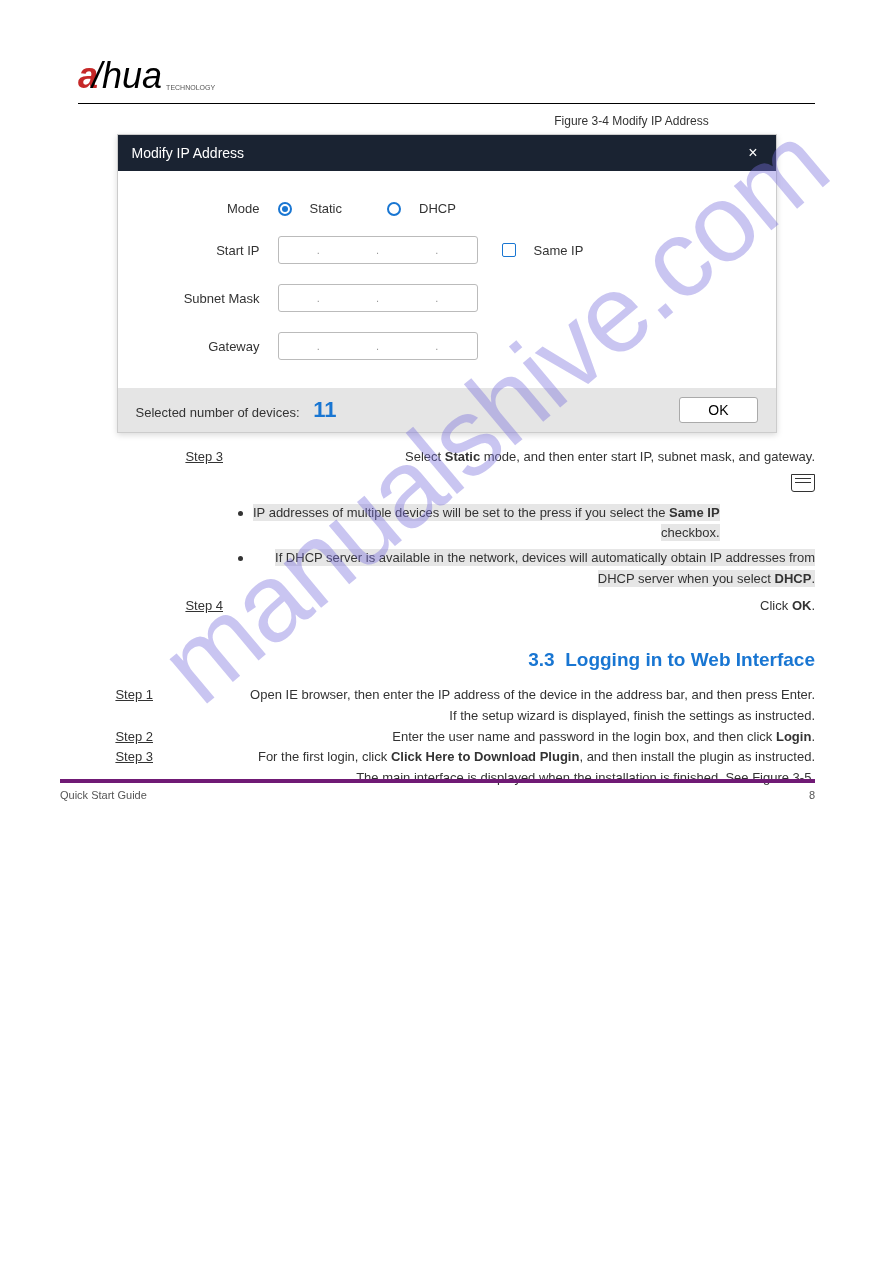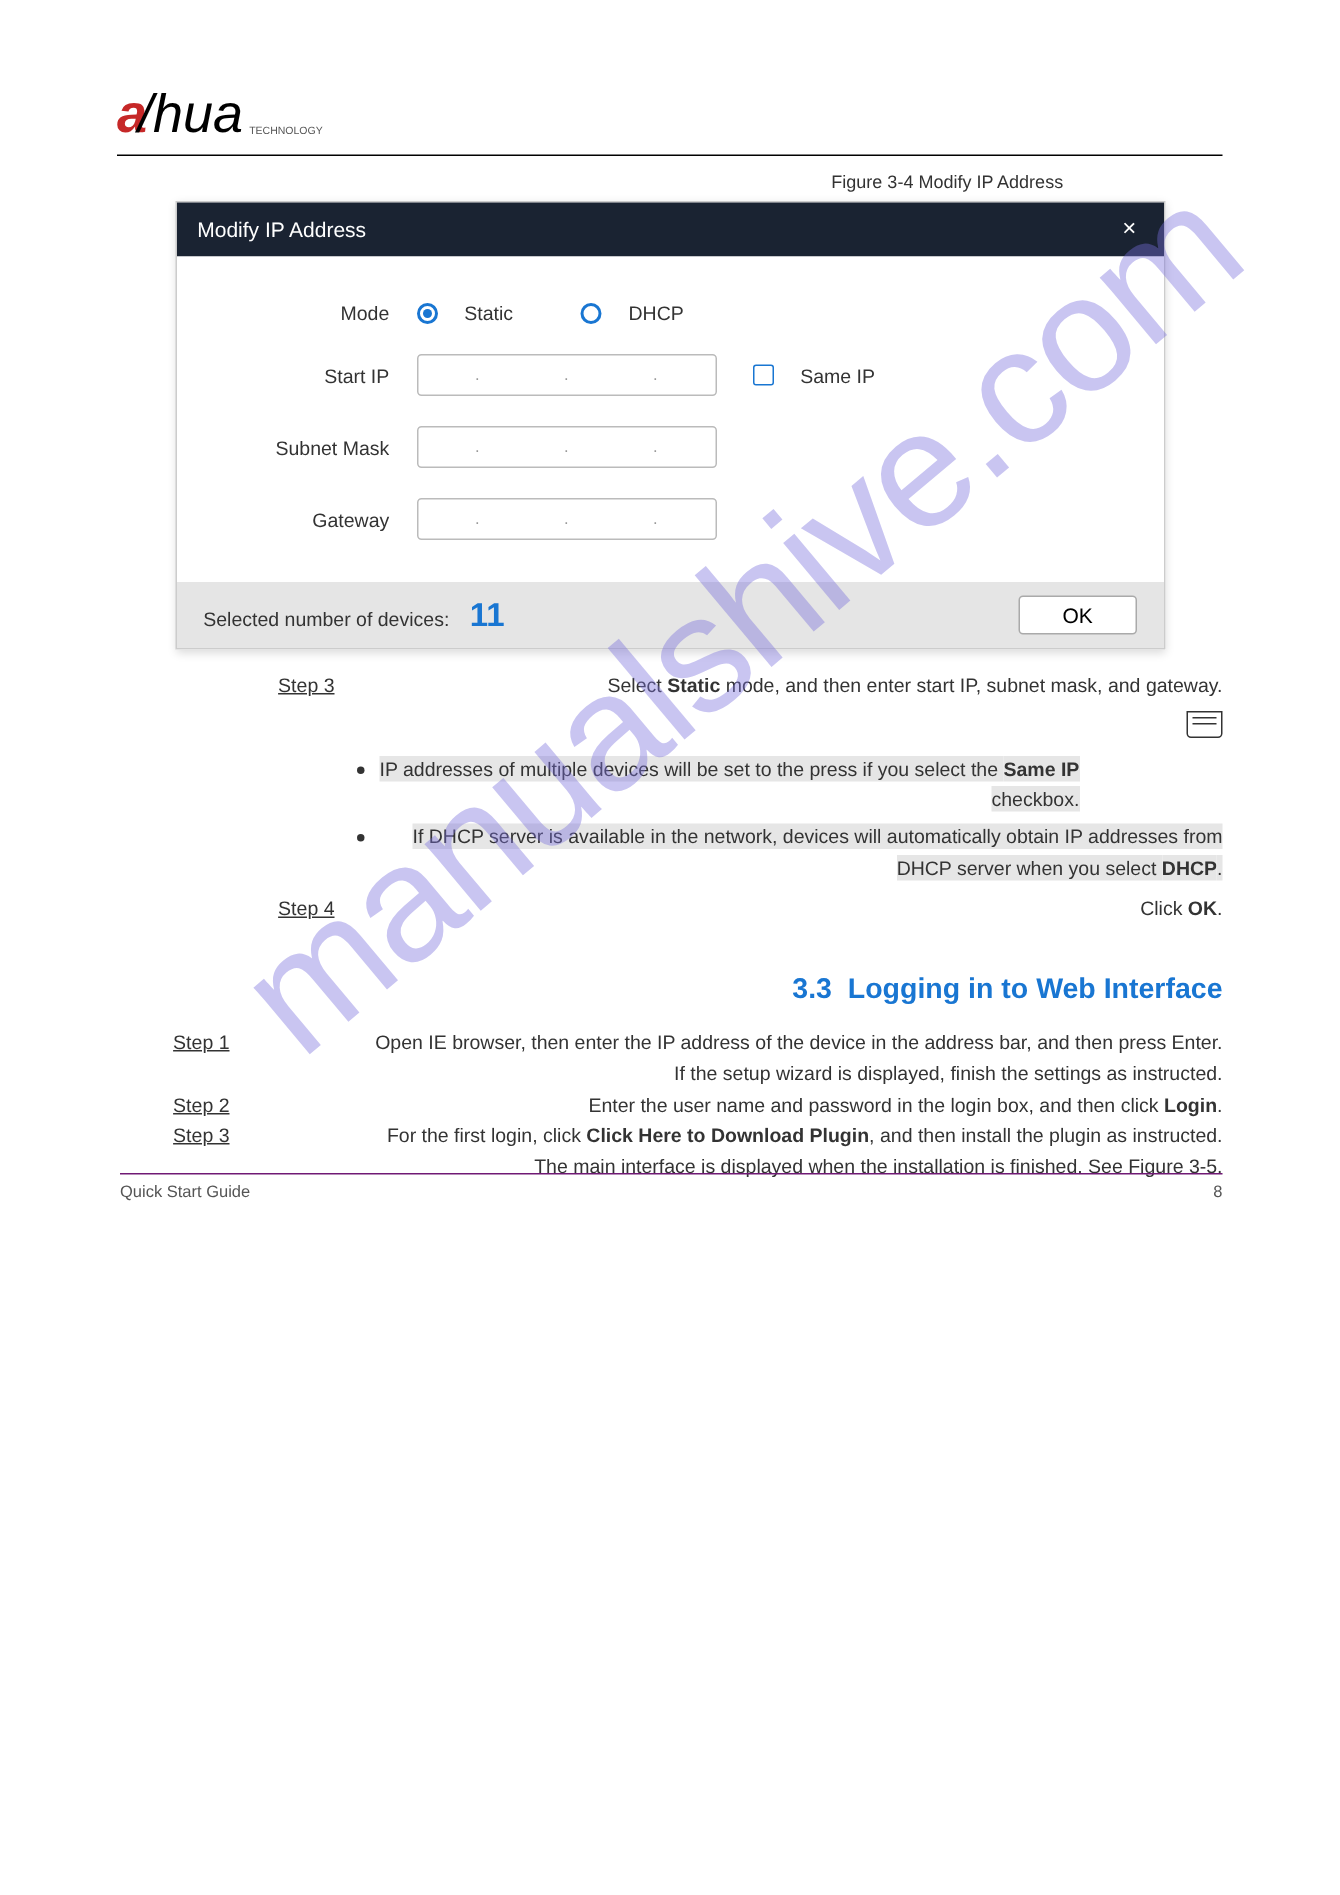--- a/index.html
+++ b/index.html
@@ -255,23 +255,23 @@
       margin-bottom: 10px;
       margin-left: -70px;
     }
     .section-sub {
       margin-left: -70px;
       margin-bottom: 12px;
     }
     .footer {
       position: absolute;
       bottom: 30px;
-      left: 80px;
+      left: 60px;
       right: 78px;
-      border-top: 1px solid #701a75;
+      border-top: 4px solid #701a75;
       padding-top: 6px;
       display: flex;
       justify-content: space-between;
       font-size: 11px;
       color: #555;
     }
   </style>
 </head>
 <body>
 

